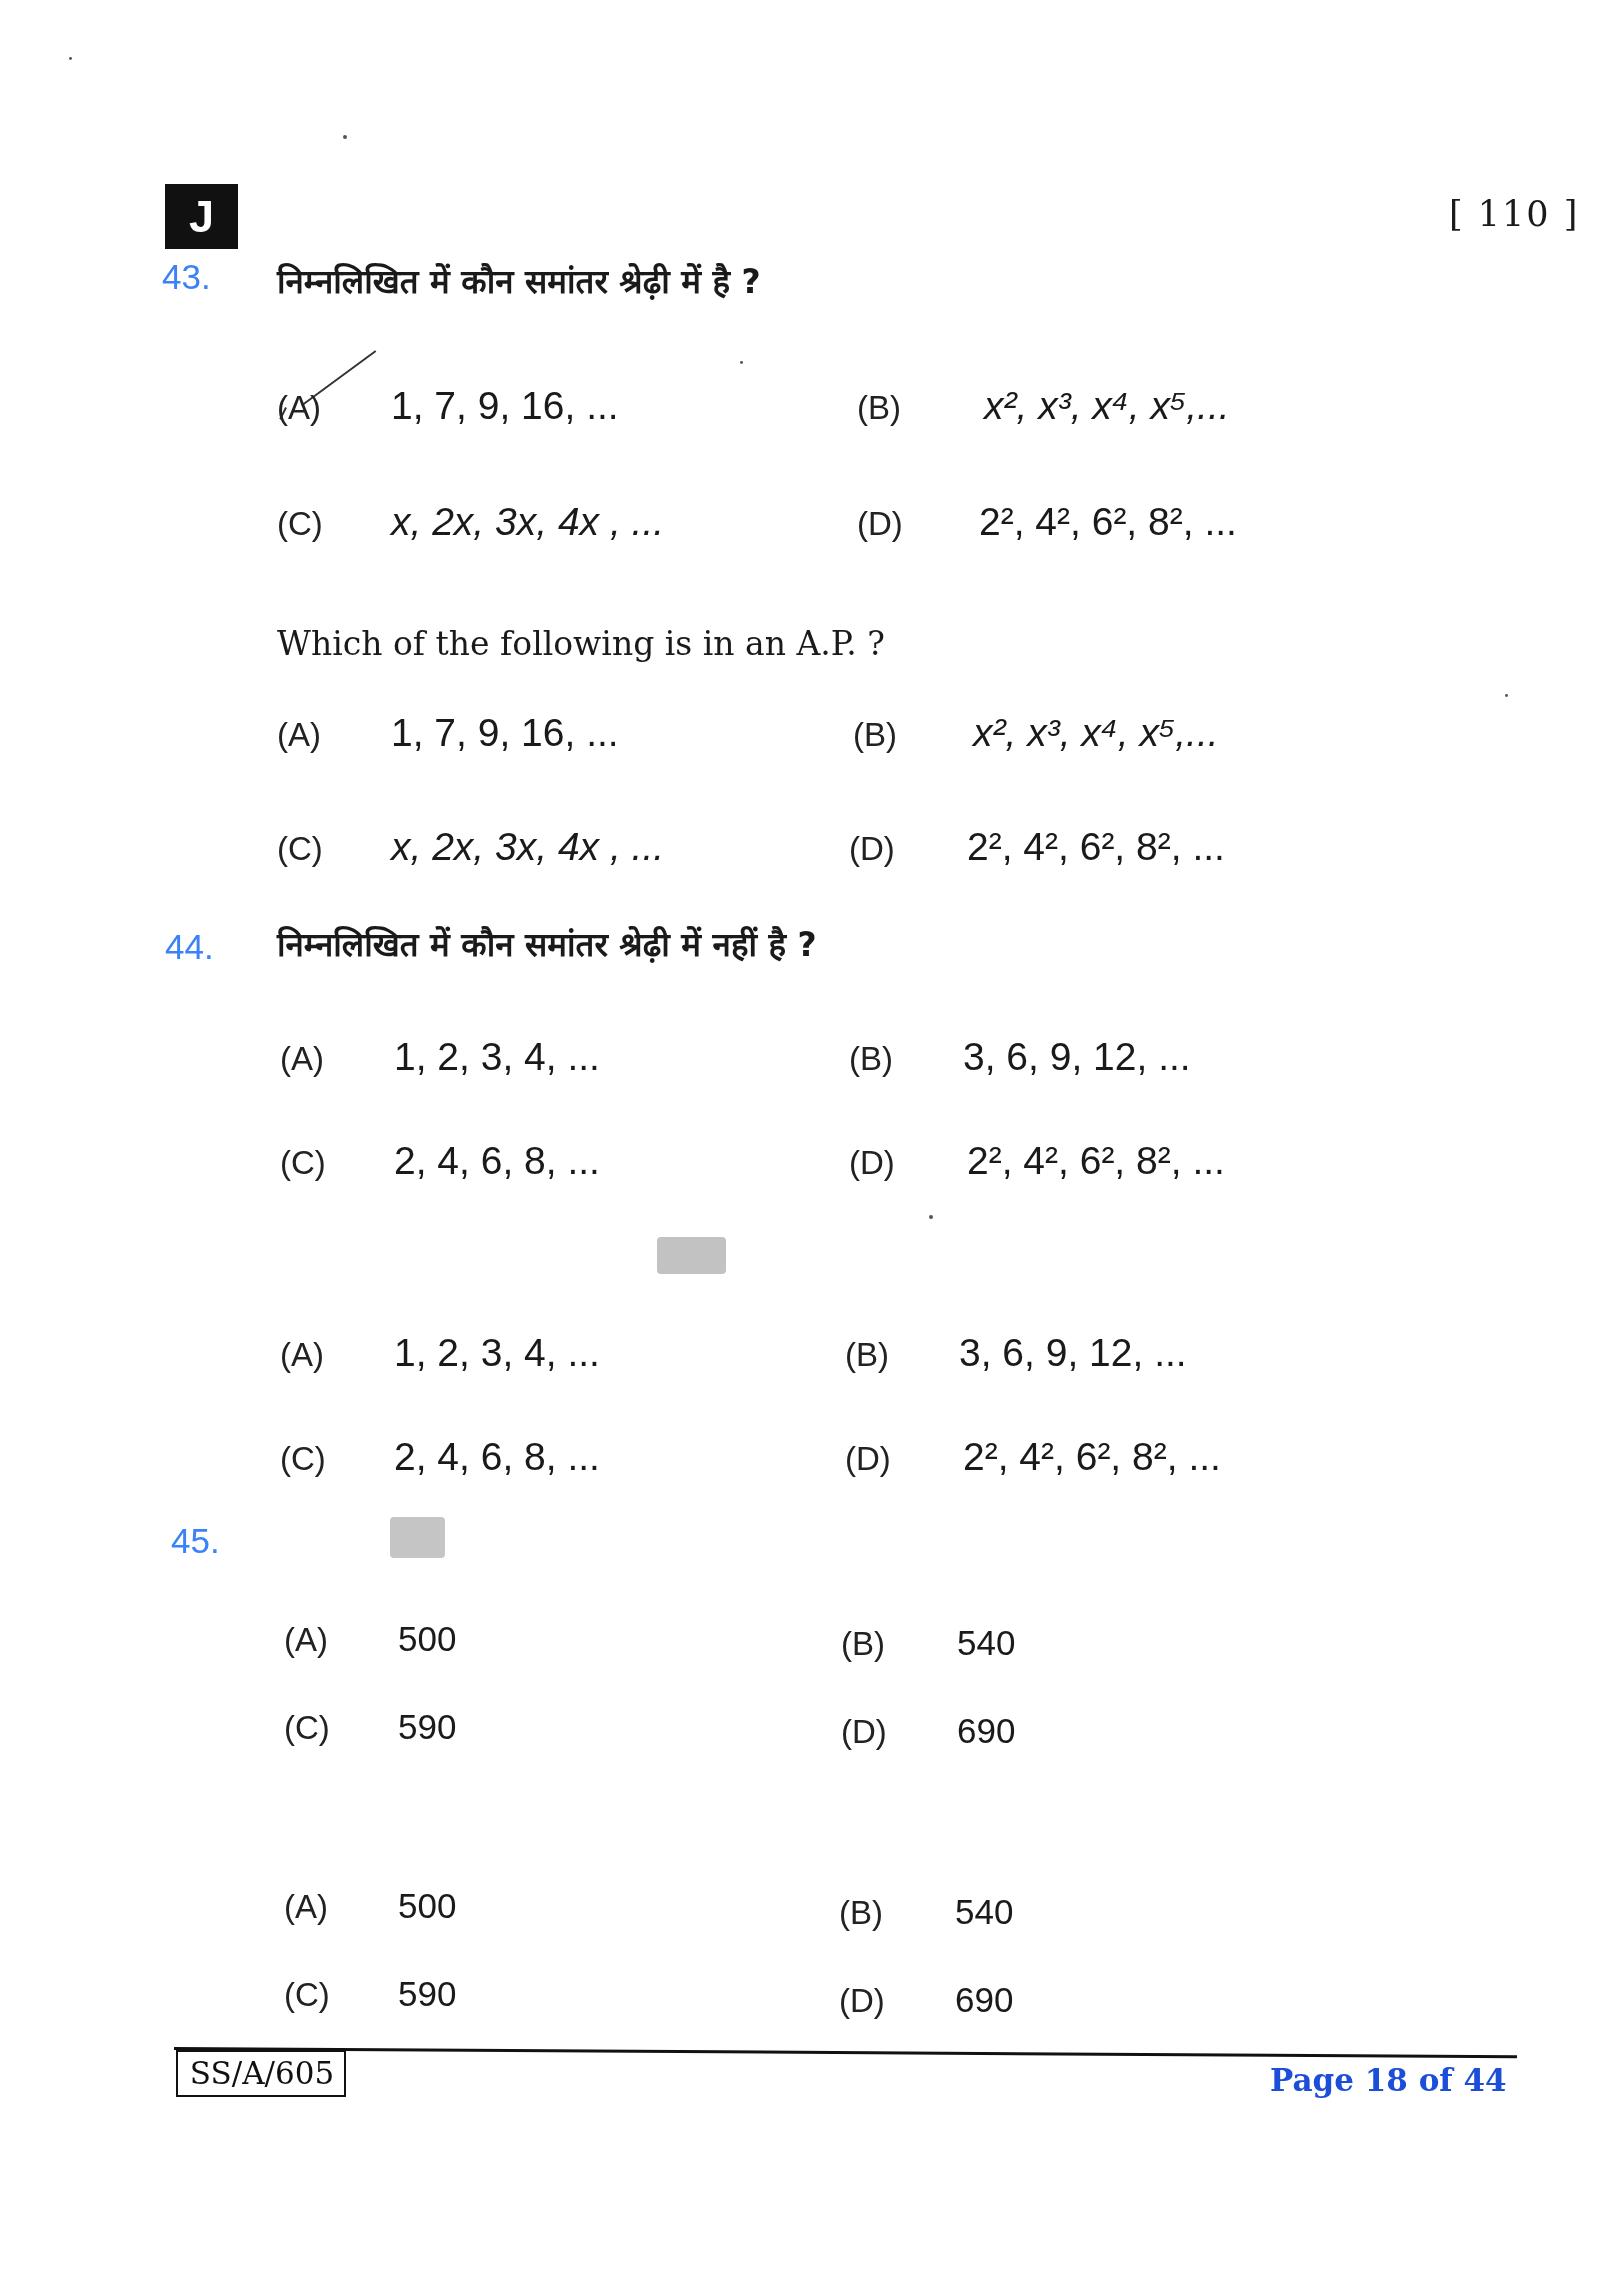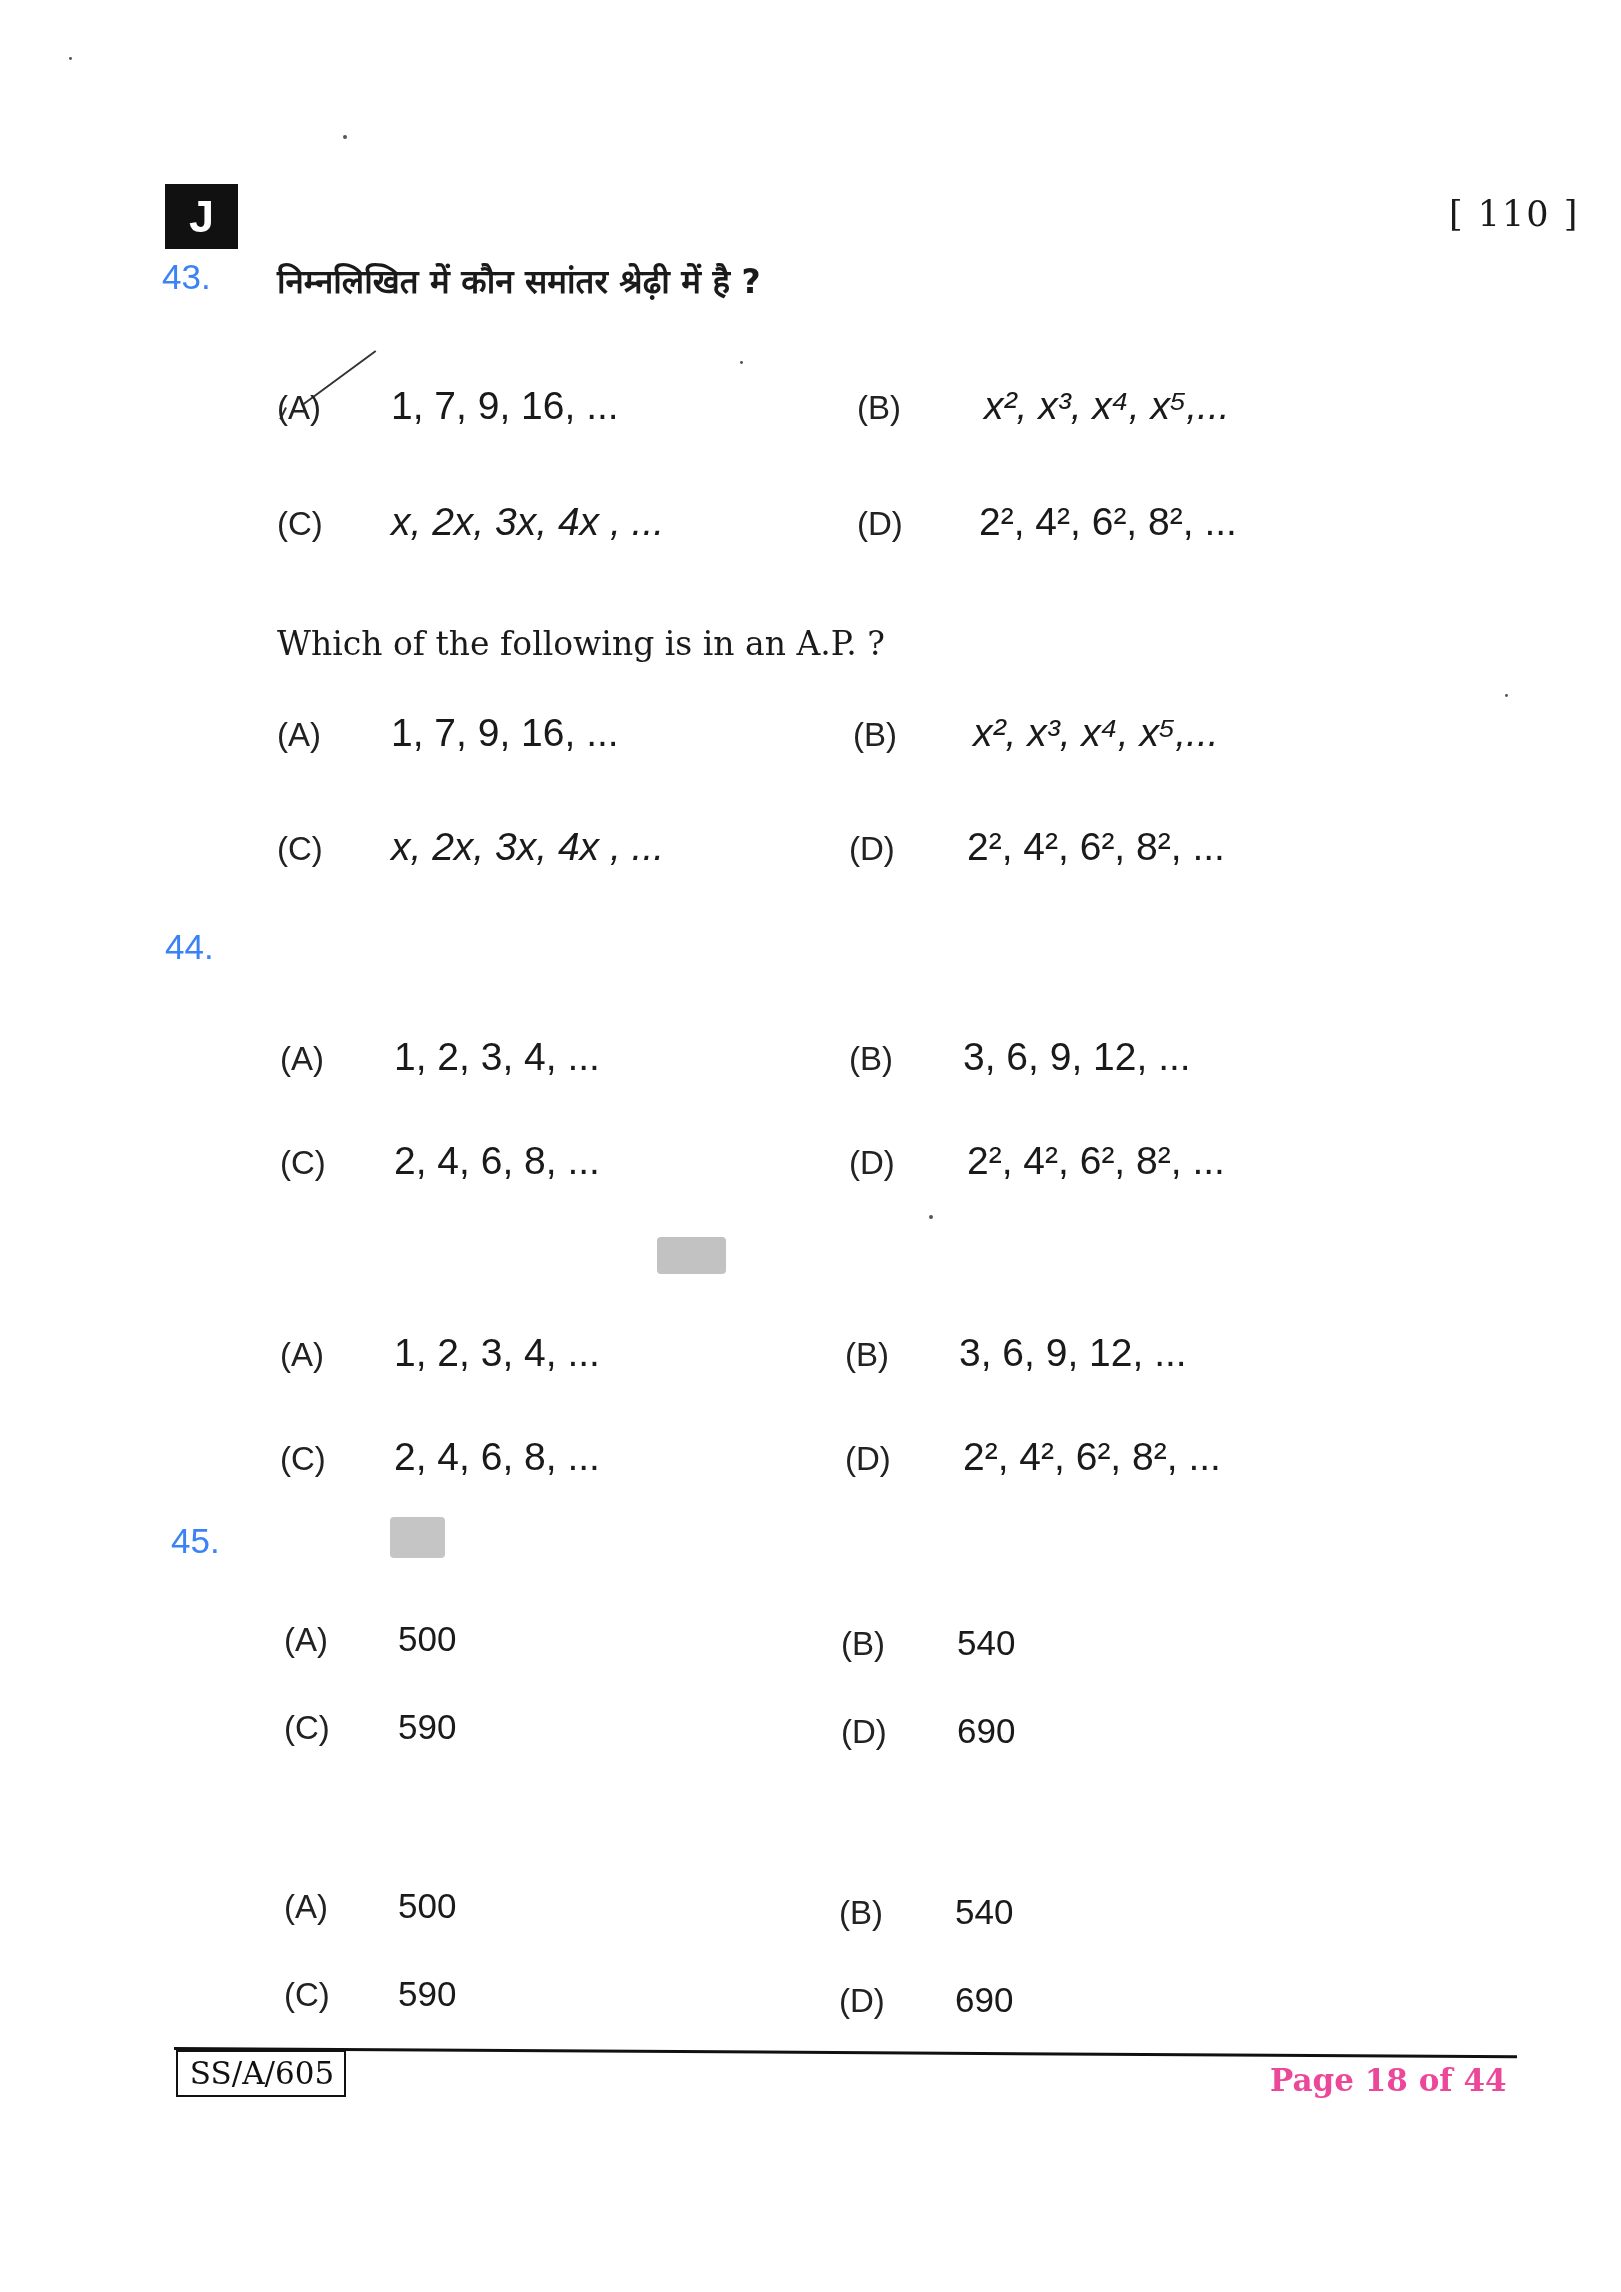--- a/index.html
+++ b/index.html
@@ -116,21 +116,21 @@
     color: #111;
     background: #fff;
   }
   .footer-page {
     position: absolute;
     left: 1270px;
     top: 2062px;
     font-family: "DejaVu Serif", serif;
     font-weight: bold;
     font-size: 31px;
-    color: #ec4899;
+    color: #1d4ed8;
   }
   .speck {
     position: absolute;
     width: 3.9px;
     height: 3.9px;
     border-radius: 50%;
     background: #555;
   }
   .smudge {
     position: absolute;
@@ -189,20 +189,21 @@
   <div class="opt" style="left:277px;top:825px;">
     <span class="opt-label">(C)</span>
     <span class="opt-value" style="font-style:italic;">x, 2x, 3x, 4x , ...</span>
   </div>
   <div class="opt" style="left:849px;top:825px;">
     <span class="opt-label" style="width:118px;">(D)</span>
     <span class="opt-value">2², 4², 6², 8², ...</span>
   </div>
 
   <div class="q-num" style="left:165px;top:927px;">44.</div>
+  <div class="q-hindi" style="left:277px;top:921px;">निम्नलिखित में कौन समांतर श्रेढ़ी में नहीं है ?</div>
 
   <div class="opt" style="left:280px;top:1035px;">
     <span class="opt-label">(A)</span>
     <span class="opt-value">1, 2, 3, 4, ...</span>
   </div>
   <div class="opt" style="left:849px;top:1035px;">
     <span class="opt-label" style="width:114px;">(B)</span>
     <span class="opt-value">3, 6, 9, 12, ...</span>
   </div>
   <div class="opt" style="left:280px;top:1139px;">

